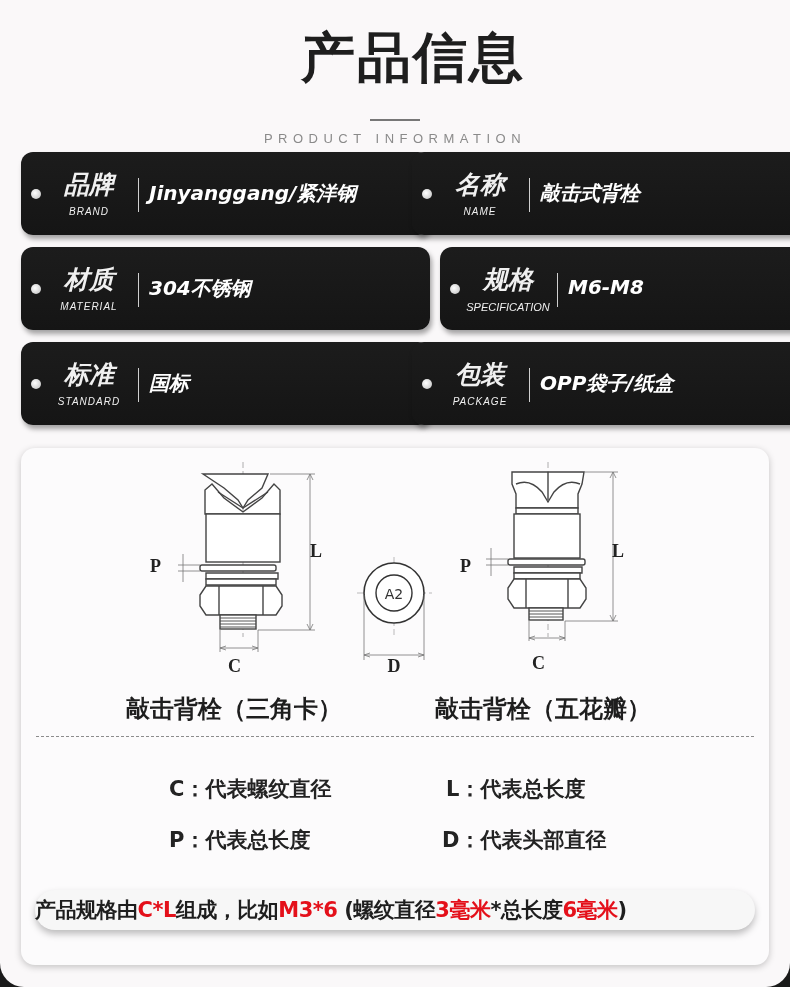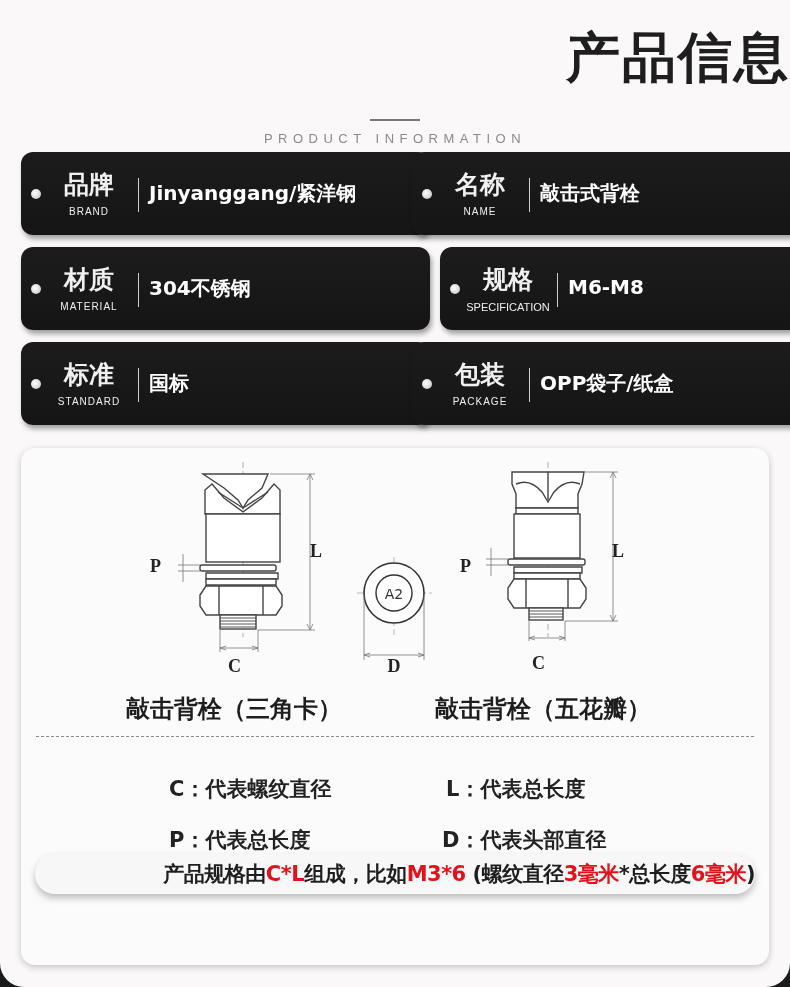--- a/index.html
+++ b/index.html
@@ -9,39 +9,40 @@
     font-family: "DejaVu Sans", "Liberation Sans", sans-serif;
     position: relative;
   }
   .page {
     position: absolute; left: 0; top: 0; width: 790px; height: 987px;
     background: #faf8f9;
     border-radius: 0 0 24px 24px;
   }
   .title {
     position: absolute; left: 0; right: 0; top: 22px;
-    text-align: right; font-size: 54px; font-weight: bold; color: #1e1e1e;
+    text-align: center; font-size: 54px; font-weight: bold; color: #1e1e1e;
     letter-spacing: 2px;
     padding-left: 36px;
   }
   .subtitle {
     position: absolute; left: 0; right: 0; top: 95px;
     text-align: center; font-size: 13px; color: #8a8a8a; letter-spacing: 5.5px;
     font-family: "Liberation Sans", sans-serif;
     margin-top: 36px;
   }
   .title-rule {
     position: absolute; left: 370px; top: 119px; width: 50px; height: 2px; background: #777;
   }
   .tag {
     position: absolute; width: 409px; height: 83px;
     background: linear-gradient(#1c1c1c, #151515);
     border-radius: 12px;
     box-shadow: 2px 4px 5px rgba(0,0,0,0.35);
     color: #fff;
+    font-style: italic;
   }
   .tag .dot {
     position: absolute; left: 10px; top: 37px; width: 10px; height: 10px; border-radius: 50%;
     background: radial-gradient(circle at 40% 40%, #ffffff, #bdbdbd);
   }
   .tag .k-cn {
     position: absolute; left: 22px; width: 92px; top: 16px; text-align: center;
     font-size: 25px; font-weight: bold; color: #f0f0f0;
   }
   .tag .k-en {
@@ -65,24 +66,24 @@
   .caption {
     position: absolute; top: 693px; font-size: 24px; font-weight: bold; color: #1e1e1e; white-space: nowrap;
   }
   .dashed {
     position: absolute; left: 36px; top: 736px; width: 718px; border-top: 1px dashed #8c8c8c;
   }
   .legend {
     position: absolute; font-size: 21px; font-weight: bold; color: #232323; white-space: nowrap;
   }
   .note {
-    position: absolute; left: 35px; top: 854px; width: 720px; height: 40px;
+    position: absolute; left: 35px; top: 890px; width: 720px; height: 40px;
     background: #f7f7f7; border-radius: 20px;
     box-shadow: 0 4px 7px rgba(0,0,0,0.25);
-    text-align: right; font-size: 21px; font-weight: bold; color: #1e1e1e; line-height: 40px;
+    text-align: left; font-size: 21px; font-weight: bold; color: #1e1e1e; line-height: 40px;
     white-space: nowrap; letter-spacing: -0.5px;
   }
   .note .red { color: #e4101a; }
 </style>
 </head>
 <body>
 
 <div class="page">
 
   <div class="title">产品信息</div>

